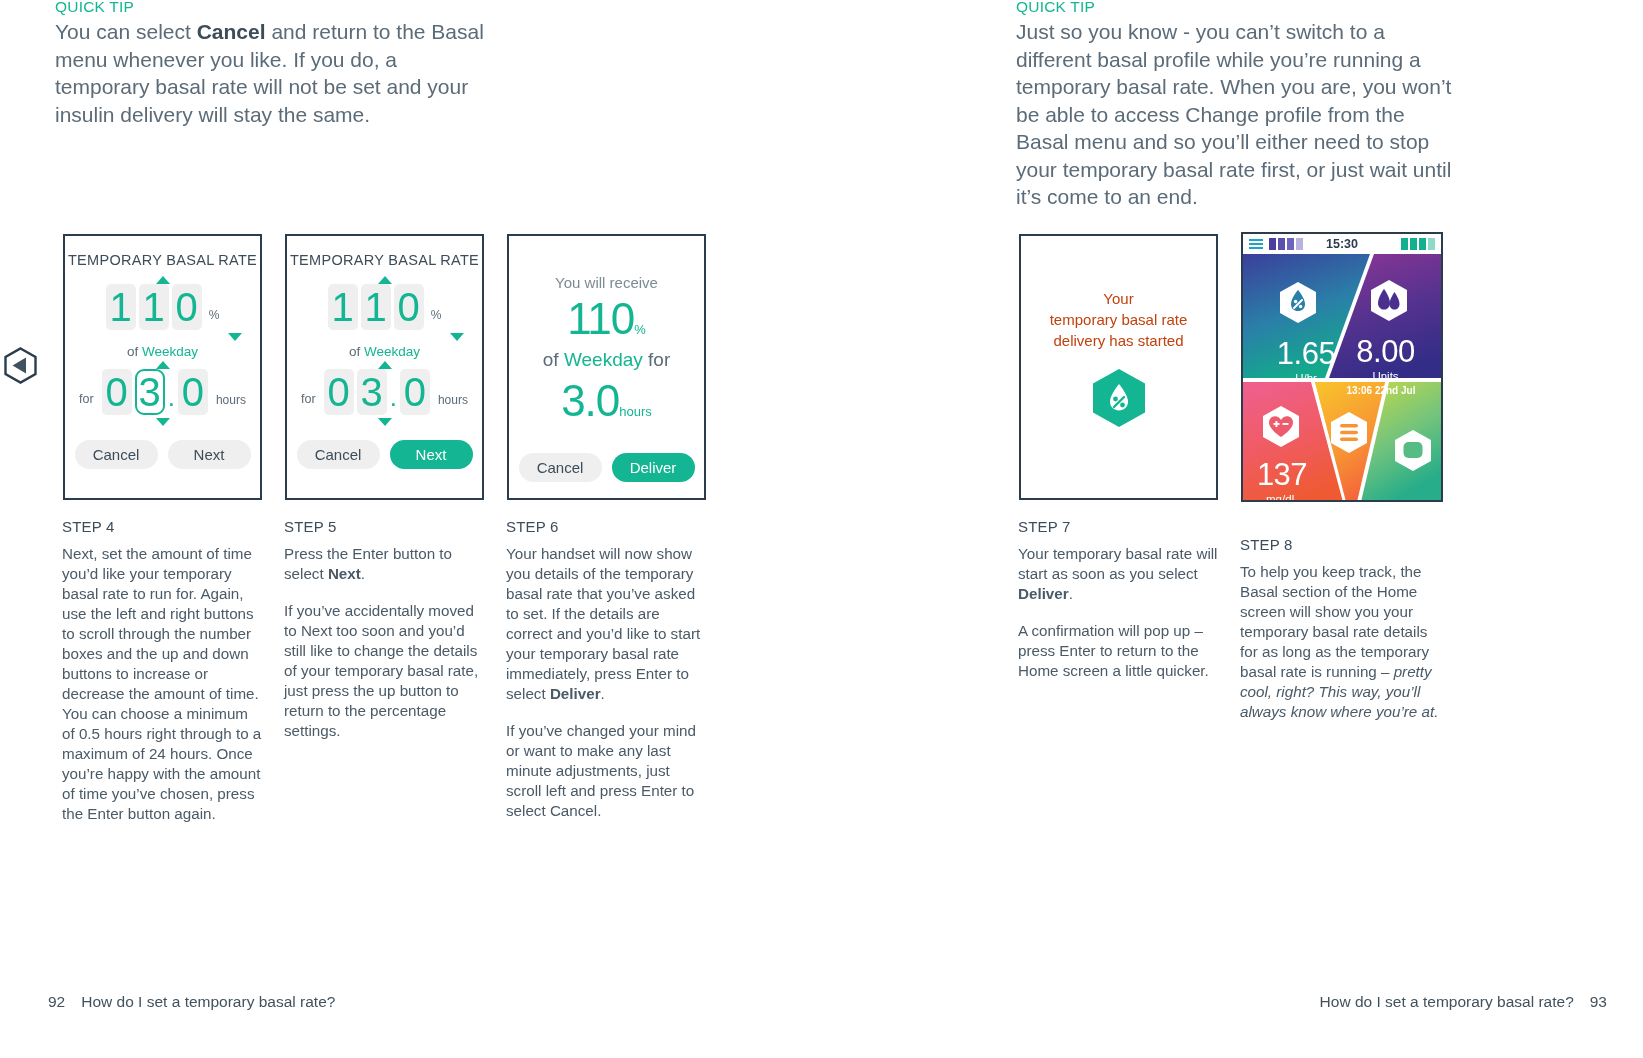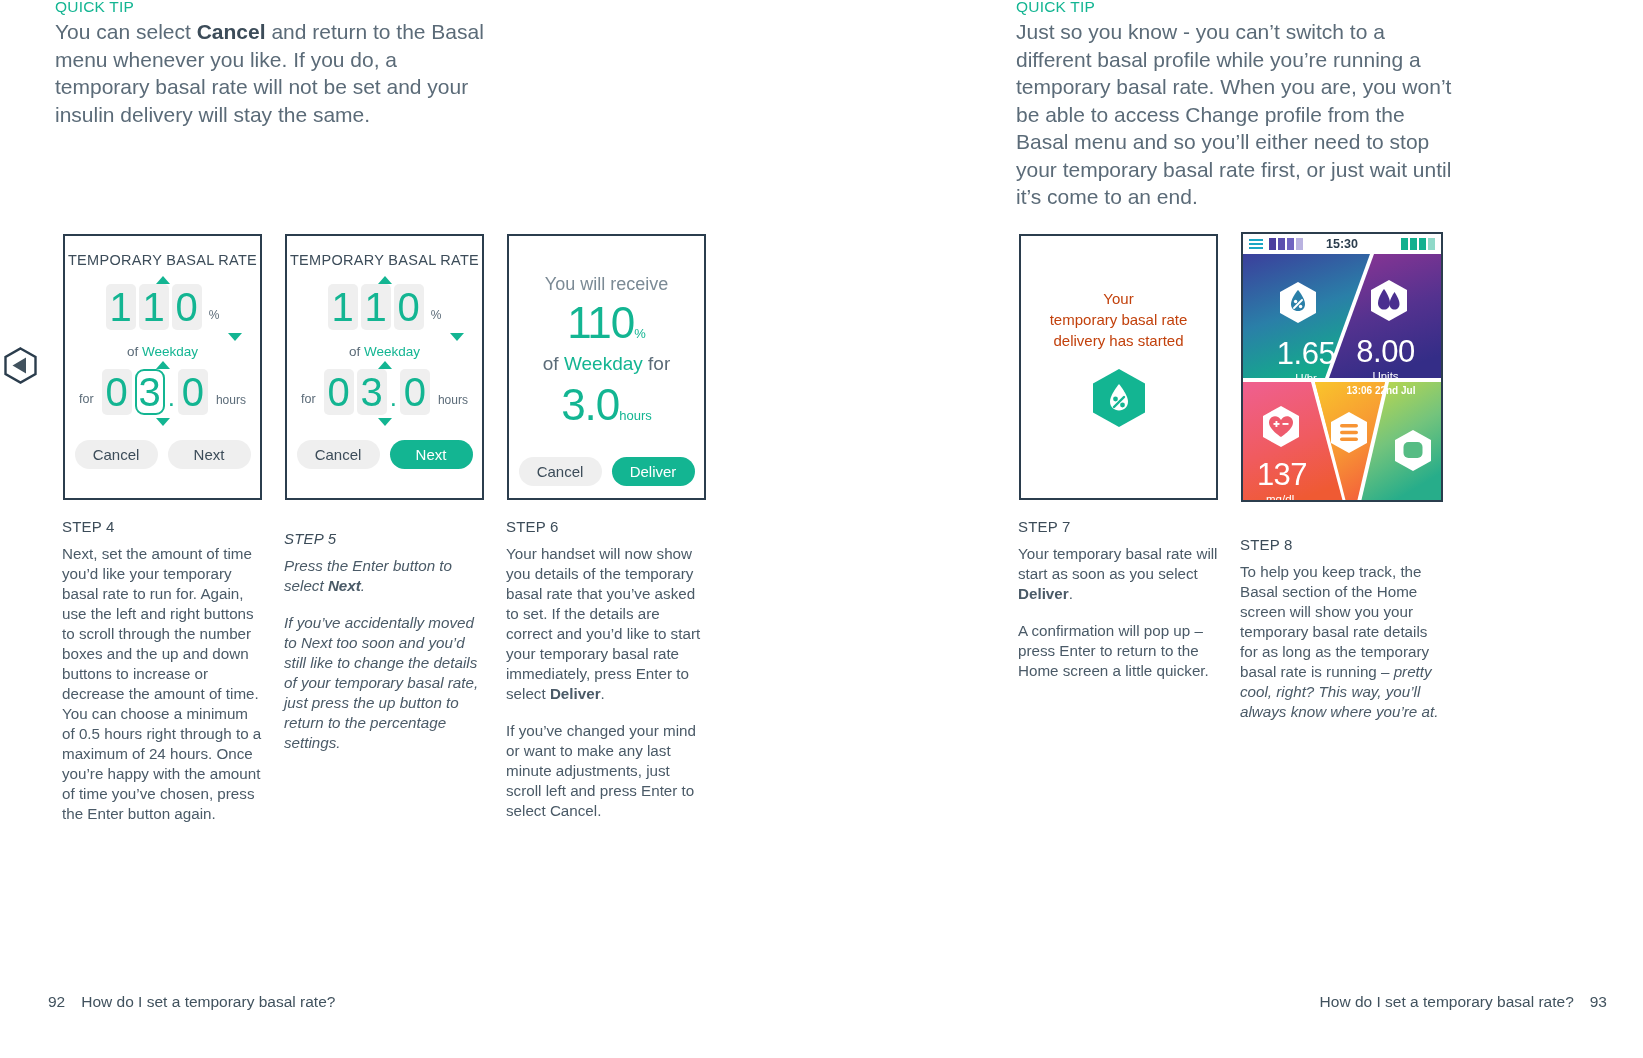--- a/index.html
+++ b/index.html
@@ -123,21 +123,21 @@
     padding: 6px 0;
     width: 83px;
     text-align: center;
     font-size: 15px;
     background: #efefef;
     color: #3c4c59;
   }
   .pill.primary { background: #13b592; color: #fff; }
 
   
-  .sum-small { text-align:center; font-size: 18px; color:#7b8a95; margin-top: 38px; }
+  .sum-small { text-align:center; font-size: 15px; color:#7b8a95; margin-top: 38px; }
   .sum-big   { text-align:center; color:#13b592; font-weight: 300; line-height: 1; margin-top: 6px; }
   .sum-big .num { font-size: 44px; letter-spacing: -1px; }
   .sum-big .suf { font-size: 13px; }
   .sum-mid { text-align:center; font-size: 19px; color:#5b6b78; margin-top: 8px; }
   .sum-mid .wd { color:#13b592; }
 
   
   .conf-text {
     text-align: center;
     font-size: 15px;
@@ -191,21 +191,21 @@
   .step-p {
     font-size: 15.2px;
     line-height: 20px;
     color: #4a5a67;
     margin: 0 0 17px 0;
   }
   .step-p b { font-weight: bold; }
   .step-p i { font-style: italic; }
 
   #step-4 { left: 62px;  top: 518px; }
-  #step-5 { left: 284px; top: 530px; font-style: italic; }
+  #step-5 { left: 284px; top: 518px; }
   #step-6 { left: 506px; top: 518px; }
   #step-7 { left: 1018px; top: 518px; }
   #step-8 { left: 1240px; top: 536px; }
 
   
   .footer {
     position: absolute;
     bottom: 47px;
     font-size: 15.5px;
     color: #41525e;

